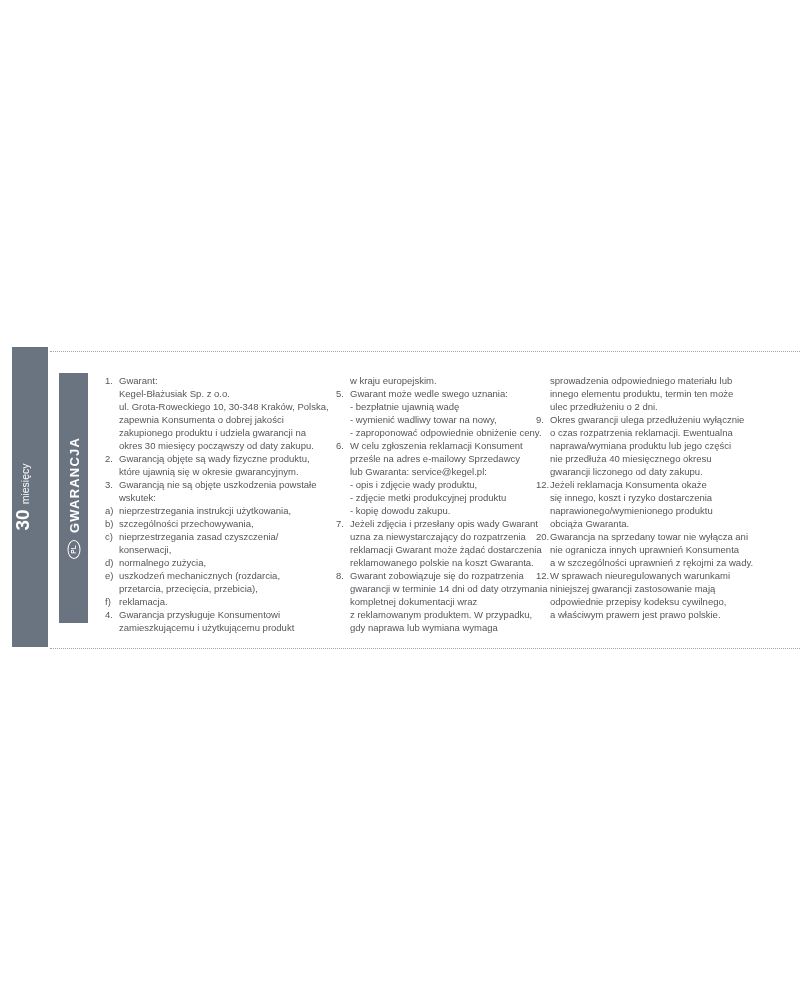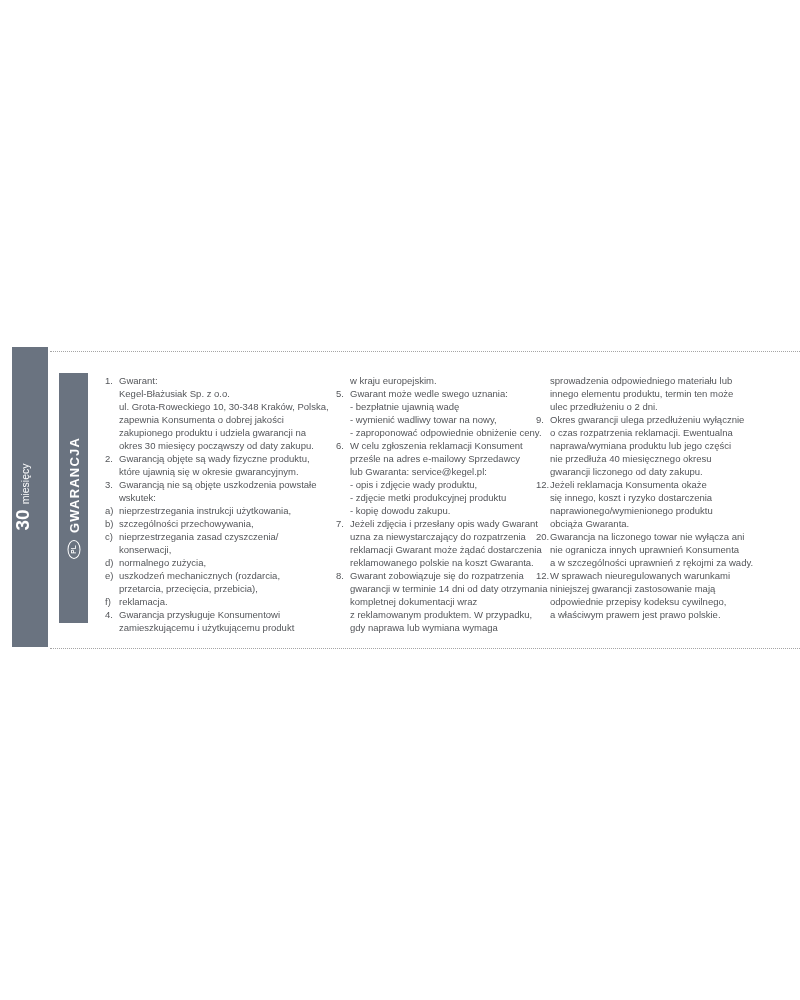--- a/index.html
+++ b/index.html
@@ -108,21 +108,21 @@
       <div class="line"><span class="marker"></span><span class="txt">ulec przedłużeniu o 2 dni.</span></div>
       <div class="line"><span class="marker">9.</span><span class="txt">Okres gwarancji ulega przedłużeniu wyłącznie</span></div>
       <div class="line"><span class="marker"></span><span class="txt">o czas rozpatrzenia reklamacji. Ewentualna</span></div>
       <div class="line"><span class="marker"></span><span class="txt">naprawa/wymiana produktu lub jego części</span></div>
       <div class="line"><span class="marker"></span><span class="txt">nie przedłuża 40 miesięcznego okresu</span></div>
       <div class="line"><span class="marker"></span><span class="txt">gwarancji liczonego od daty zakupu.</span></div>
       <div class="line"><span class="marker">12.</span><span class="txt">Jeżeli reklamacja Konsumenta okaże</span></div>
       <div class="line"><span class="marker"></span><span class="txt">się innego, koszt i ryzyko dostarczenia</span></div>
       <div class="line"><span class="marker"></span><span class="txt">naprawionego/wymienionego produktu</span></div>
       <div class="line"><span class="marker"></span><span class="txt">obciąża Gwaranta.</span></div>
-      <div class="line"><span class="marker">20.</span><span class="txt">Gwarancja na liczonego towar nie wyłącza ani</span></div>
+      <div class="line"><span class="marker">20.</span><span class="txt">Gwarancja na sprzedany towar nie wyłącza ani</span></div>
       <div class="line"><span class="marker"></span><span class="txt">nie ogranicza innych uprawnień Konsumenta</span></div>
       <div class="line"><span class="marker"></span><span class="txt">a w szczególności uprawnień z rękojmi za wady.</span></div>
       <div class="line"><span class="marker">12.</span><span class="txt">W sprawach nieuregulowanych warunkami</span></div>
       <div class="line"><span class="marker"></span><span class="txt">niniejszej gwarancji zastosowanie mają</span></div>
       <div class="line"><span class="marker"></span><span class="txt">odpowiednie przepisy kodeksu cywilnego,</span></div>
       <div class="line"><span class="marker"></span><span class="txt">a właściwym prawem jest prawo polskie.</span></div>
     </div>
 
 </div>
 

